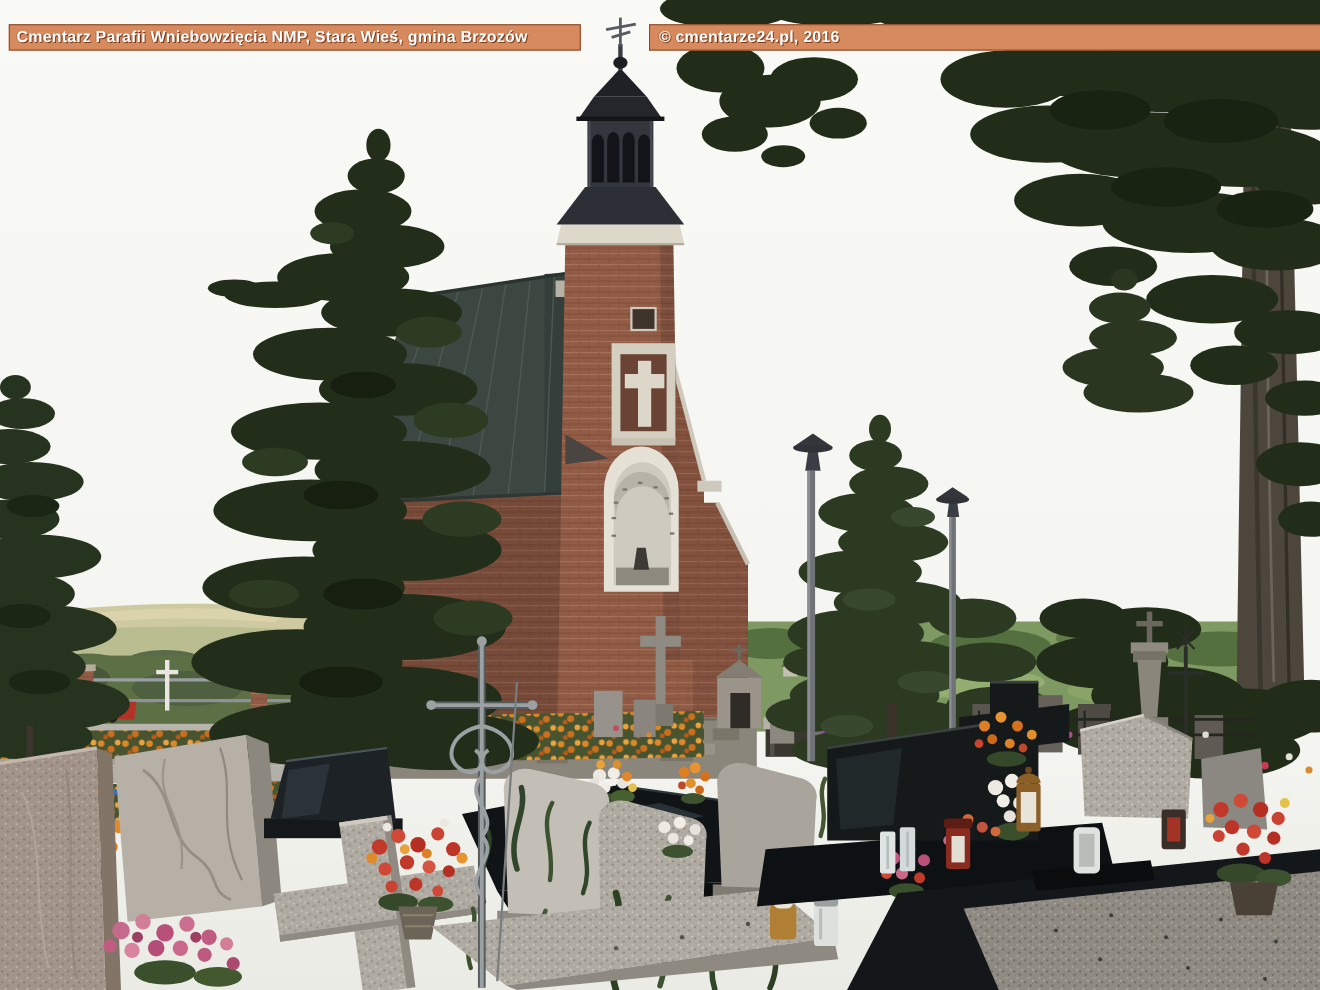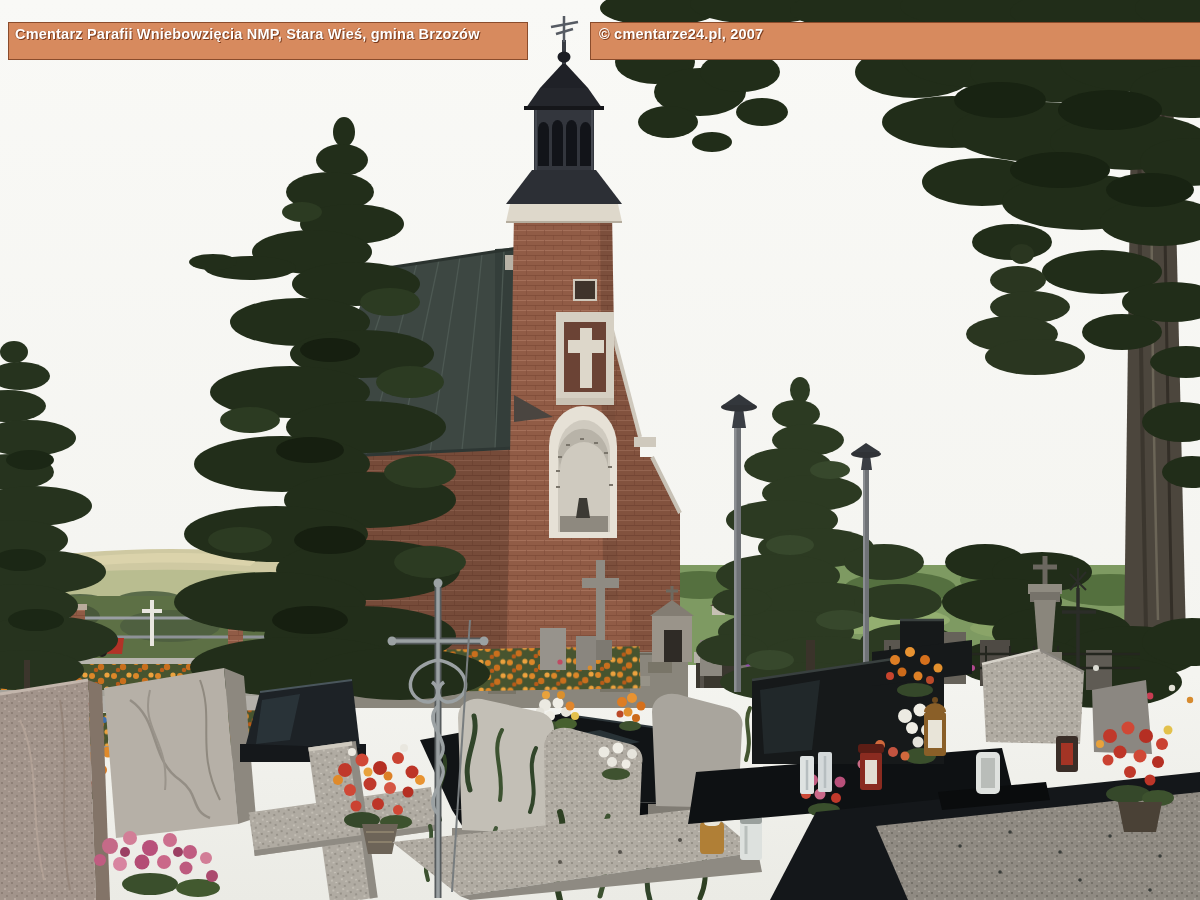--- a/index.html
+++ b/index.html
@@ -1,19 +1,19 @@
 <!DOCTYPE html>
 <html style="--banner-bg: #d78a5e; --banner-border: #8a4c2c; --banner-text: #ffffff; --banner-text-shadow: #7a3c1e; --sky-top: #f8f8f5; --sky-bottom: #ededе8; --foliage-dark: #222e1a; --foliage-mid: #2f3d26; --brick: #915c46; --roof-metal: #3d4742; --spire-metal: #2c2f36; --granite-light: #b0aba2; --granite-black: #16191a; --marigold-orange: #dc8728; --car-red: #b23227;"><head>
 <meta charset="utf-8">
 <style>
   html,body{margin:0;padding:0;background:#222;}
   .stage{position:relative;width:1200px;height:900px;overflow:hidden;
          font-family:"Liberation Sans",sans-serif;background:var(--sky-top,#f8f8f5);}
   .stage svg{position:absolute;left:0;top:0;}
-  .banner{position:absolute;top:22px;height:38px;line-height:22px;
+  .banner{position:absolute;top:22px;height:24px;line-height:22px;
           background:var(--banner-bg,#d78a5e);
           border:1px solid var(--banner-border,#8a4c2c);
           color:var(--banner-text,#fff);
           font-size:14.5px;font-weight:bold;letter-spacing:.2px;
           text-shadow:1px 1px 0 var(--banner-text-shadow,#7a3c1e),
                       -1px 0 0 rgba(122,60,30,.35);
           white-space:nowrap;box-sizing:border-box;}
   .banner-left{left:8px;width:520px;padding-left:6px;}
   .banner-right{left:590px;width:620px;padding-left:8px;border-right:none;}
 </style>
@@ -853,15 +853,15 @@
           <circle cx="484" cy="641" r="4.5" fill="#9ba1a3"></circle>
     <line x1="470" y1="620" x2="452" y2="892" stroke="#787d7f" stroke-width="2"></line>
   </g>
 </g>
 </svg>
 
 <div class="banner banner-left">
   <span>Cmentarz Parafii Wniebowzięcia NMP, Stara Wieś, gmina Brzozów</span>
 </div>
 <div class="banner banner-right">
-  <span>© cmentarze24.pl, 2007</span>
+  <span>© cmentarze24.pl, 2016</span>
 </div>
 </div>
 
 </body></html>

